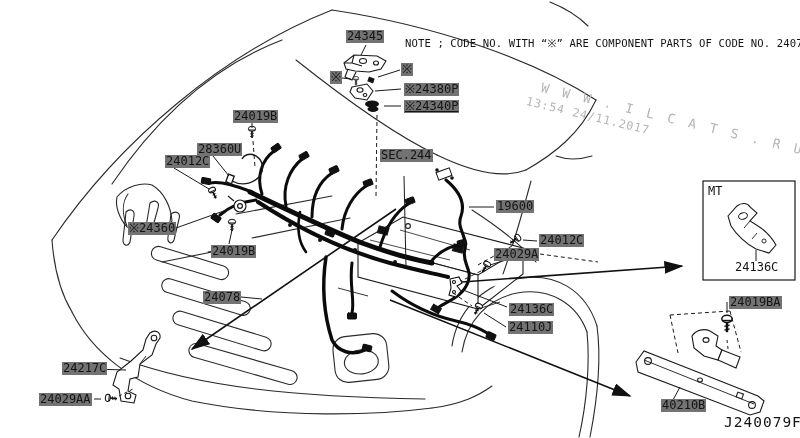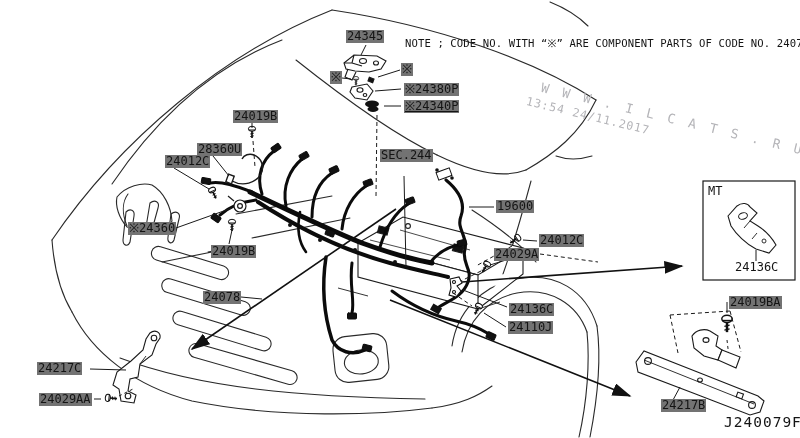--- a/index.html
+++ b/index.html
@@ -262,18 +262,18 @@
   <div class="lbl" style="left:128px;top:222px;text-align:right;">※24360</div>
   <div class="lbl" style="left:211px;top:245px;">24019B</div>
   <div class="lbl" style="left:539px;top:234px;">24012C</div>
   <div class="lbl" style="left:494px;top:248px;text-align:right;">24029A</div>
   <div class="lbl" style="left:203px;top:291px;">24078</div>
   <div class="lbl" style="left:509px;top:303px;">24136C</div>
   <div class="lbl" style="left:508px;top:321px;">24110J</div>
   <div class="lbl" style="left:707px;top:185px;background:transparent;">MT</div>
   <div class="lbl" style="left:734px;top:261px;background:transparent;">24136C</div>
   <div class="lbl" style="left:705px;top:296px;margin-left:24px;">24019BA</div>
-  <div class="lbl" style="left:37px;top:362px;text-align:center;">24217C</div>
+  <div class="lbl" style="left:62px;top:362px;text-align:center;">24217C</div>
   <div class="lbl" style="left:39px;top:393px;">24029AA</div>
-  <div class="lbl" style="left:661px;top:399px;">24217B</div>
+  <div class="lbl" style="left:661px;top:399px;">40210B</div>
 
   <div class="code" style="left:724px;top:414px;">J240079F</div>
 </div>
 
 </body></html>

